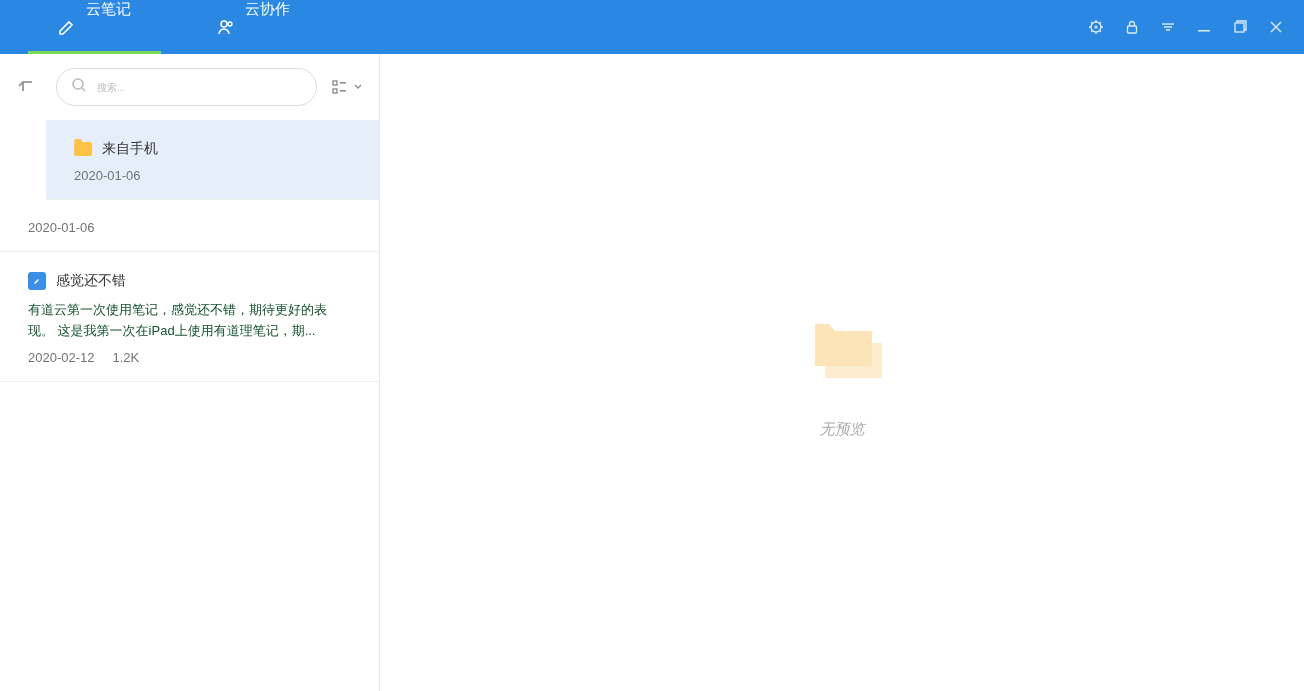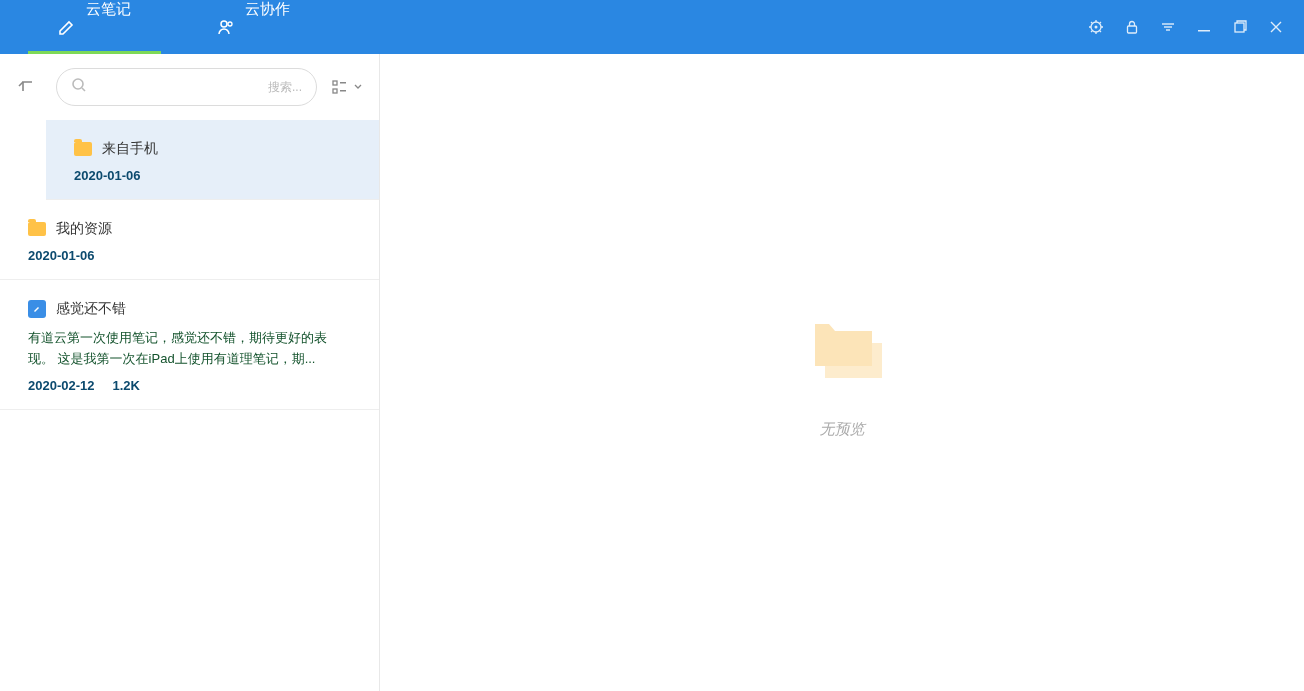--- a/index.html
+++ b/index.html
@@ -93,23 +93,22 @@
       border-radius: 19px;
       display: flex;
       align-items: center;
       padding: 0 14px;
       gap: 10px;
     }
     .search-input input {
       border: none;
       outline: none;
       flex: 1;
-      font-size: 12px;
+      font-size: 10px;
       color: #666;
-      text-align: right;
     }
     .search-input input::placeholder {
       color: #bbb;
     }
     .view-toggle {
       display: flex;
       align-items: center;
       gap: 4px;
       cursor: pointer;
     }
@@ -169,22 +168,21 @@
       margin-bottom: 8px;
       display: -webkit-box;
       -webkit-line-clamp: 2;
       -webkit-box-orient: vertical;
       overflow: hidden;
     }
     .note-meta {
       display: flex;
       gap: 18px;
       font-size: 13px;
-      color: #0c4a6e;
-      font-weight: bold;
+      color: #737373;
     }
     .content {
       flex: 1;
       display: flex;
       flex-direction: column;
       align-items: center;
       justify-content: center;
       color: #bbb;
     }
     .empty-folder-icon {
@@ -300,24 +298,20 @@
         <div class="note-title-row">
           <div class="folder-icon"></div>
           <div class="note-title">来自手机</div>
         </div>
         <div class="note-meta">
           <span>2020-01-06</span>
         </div>
       </div>
 
       <div class="note-item">
-        <div class="note-title-row">
-          <div class="folder-icon"></div>
-          <div class="note-title">我的资源</div>
-        </div>
         <div class="note-meta">
           <span>2020-01-06</span>
         </div>
       </div>
 
       <div class="note-item">
         <div class="note-title-row">
           <div class="note-icon">
             <svg width="10" height="10" viewBox="0 0 10 10">
               <path d="M2 7 L6 3 L7 4 L3 8 Z" fill="#fff"></path>

